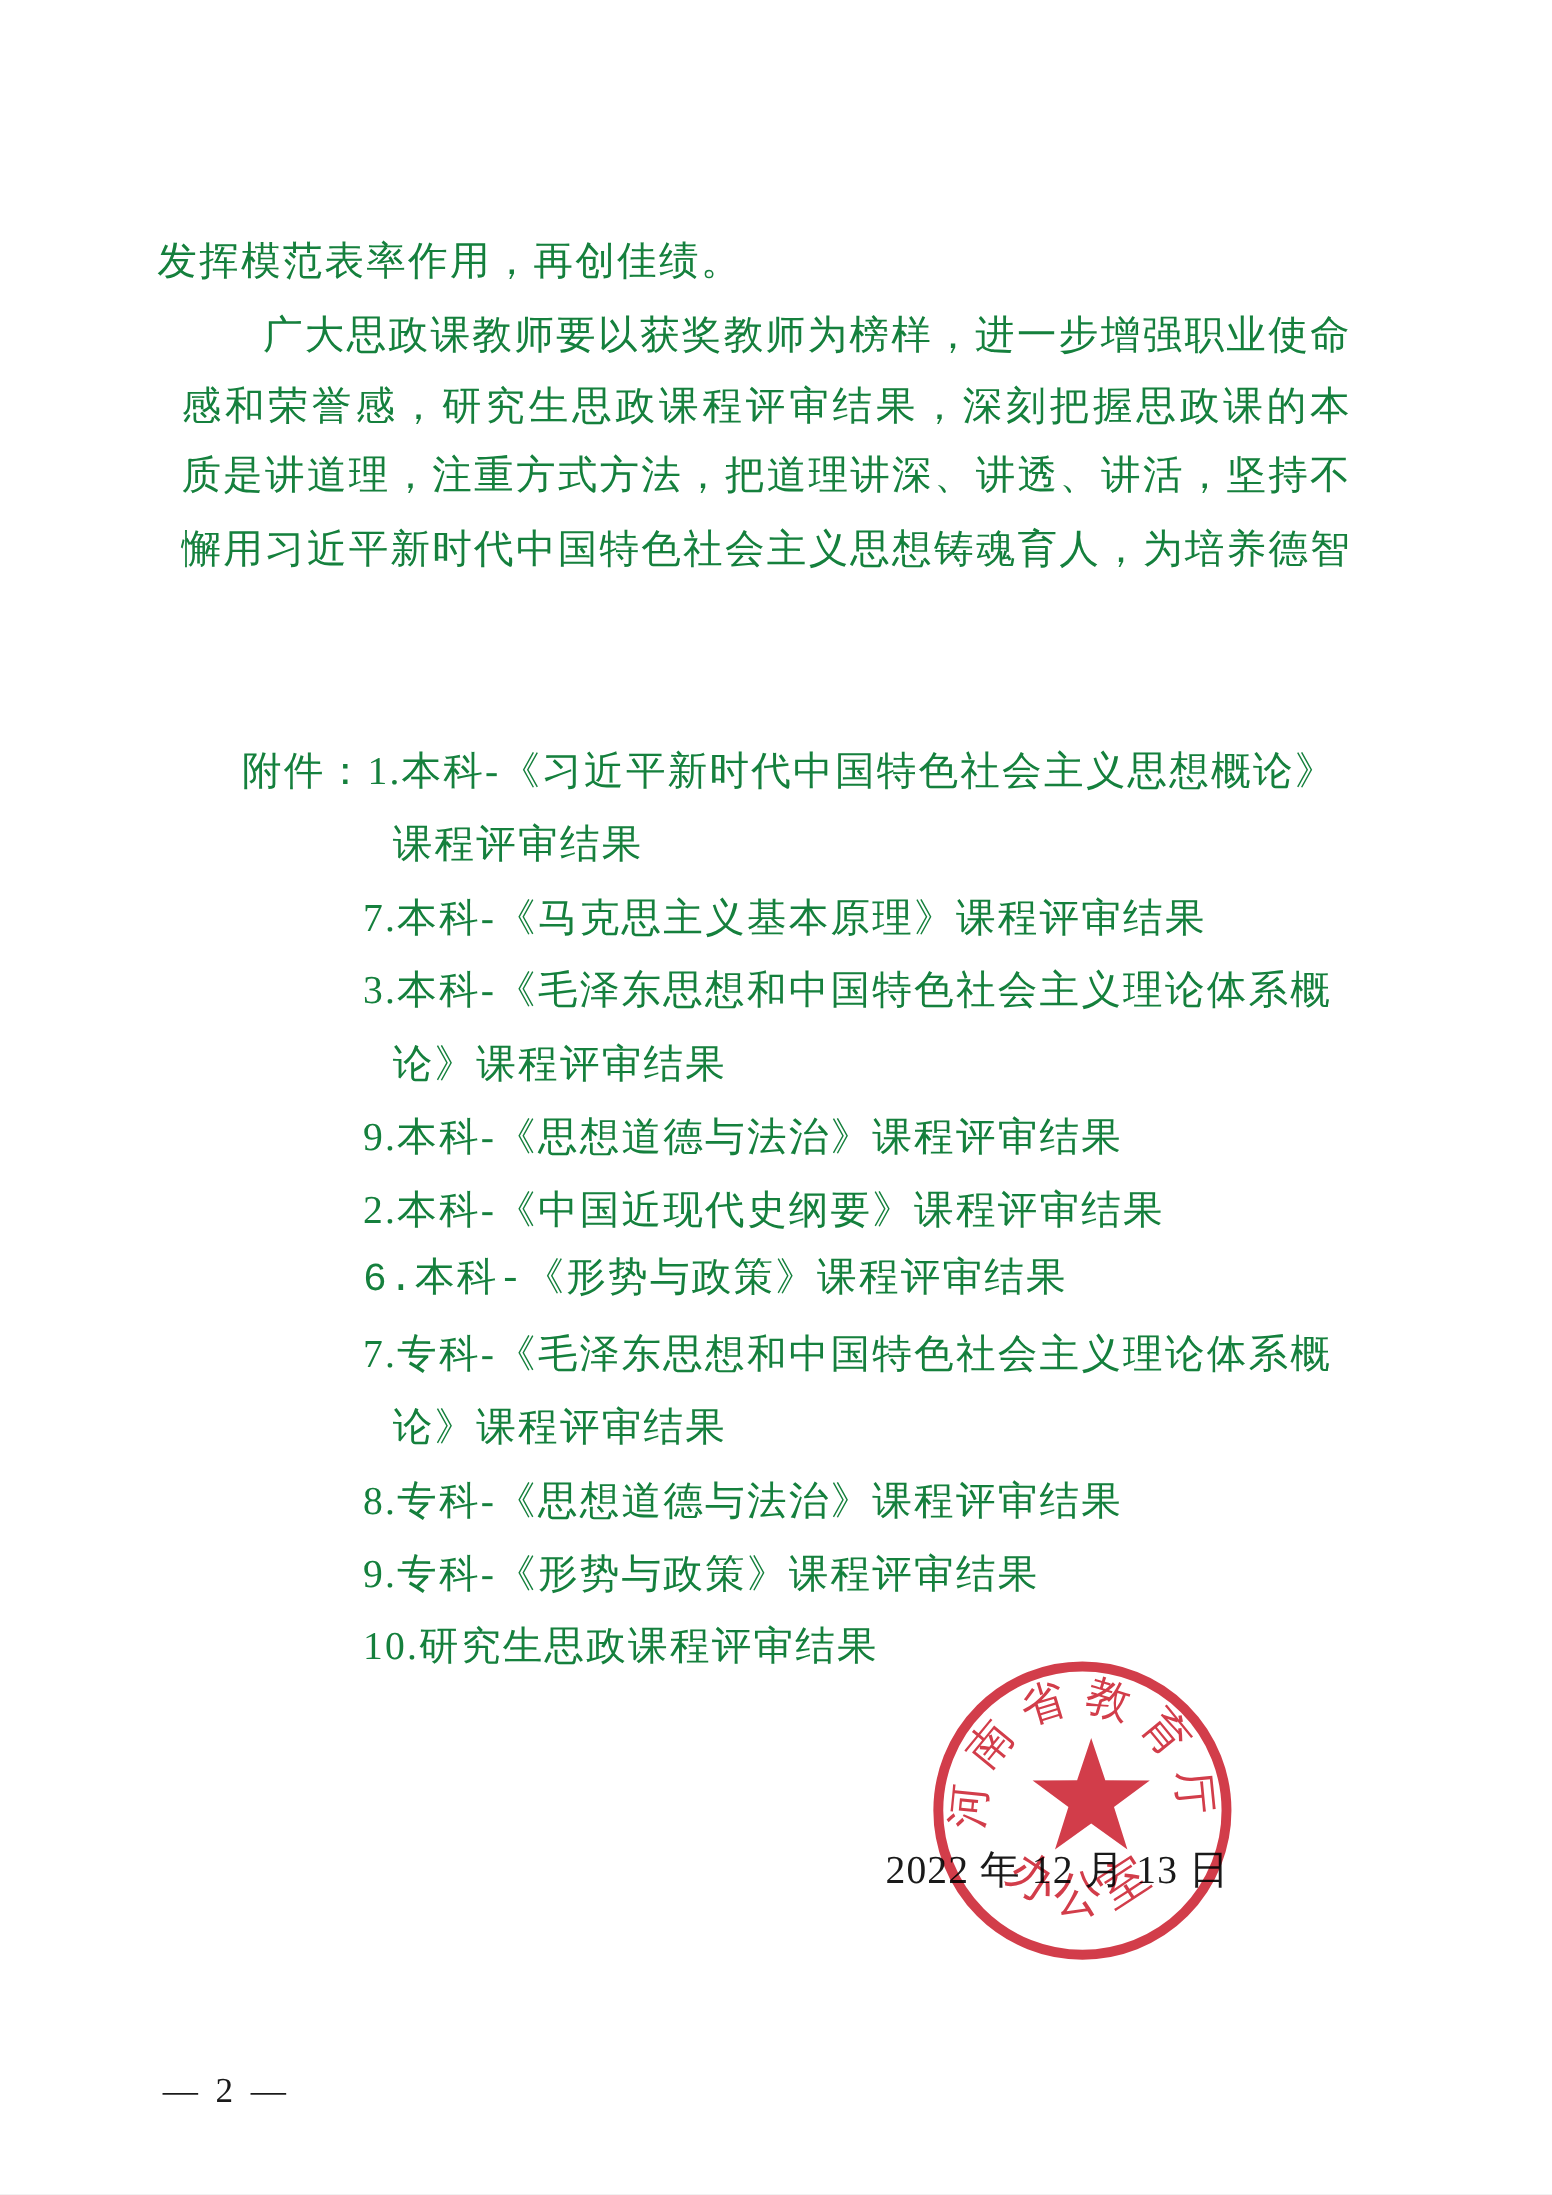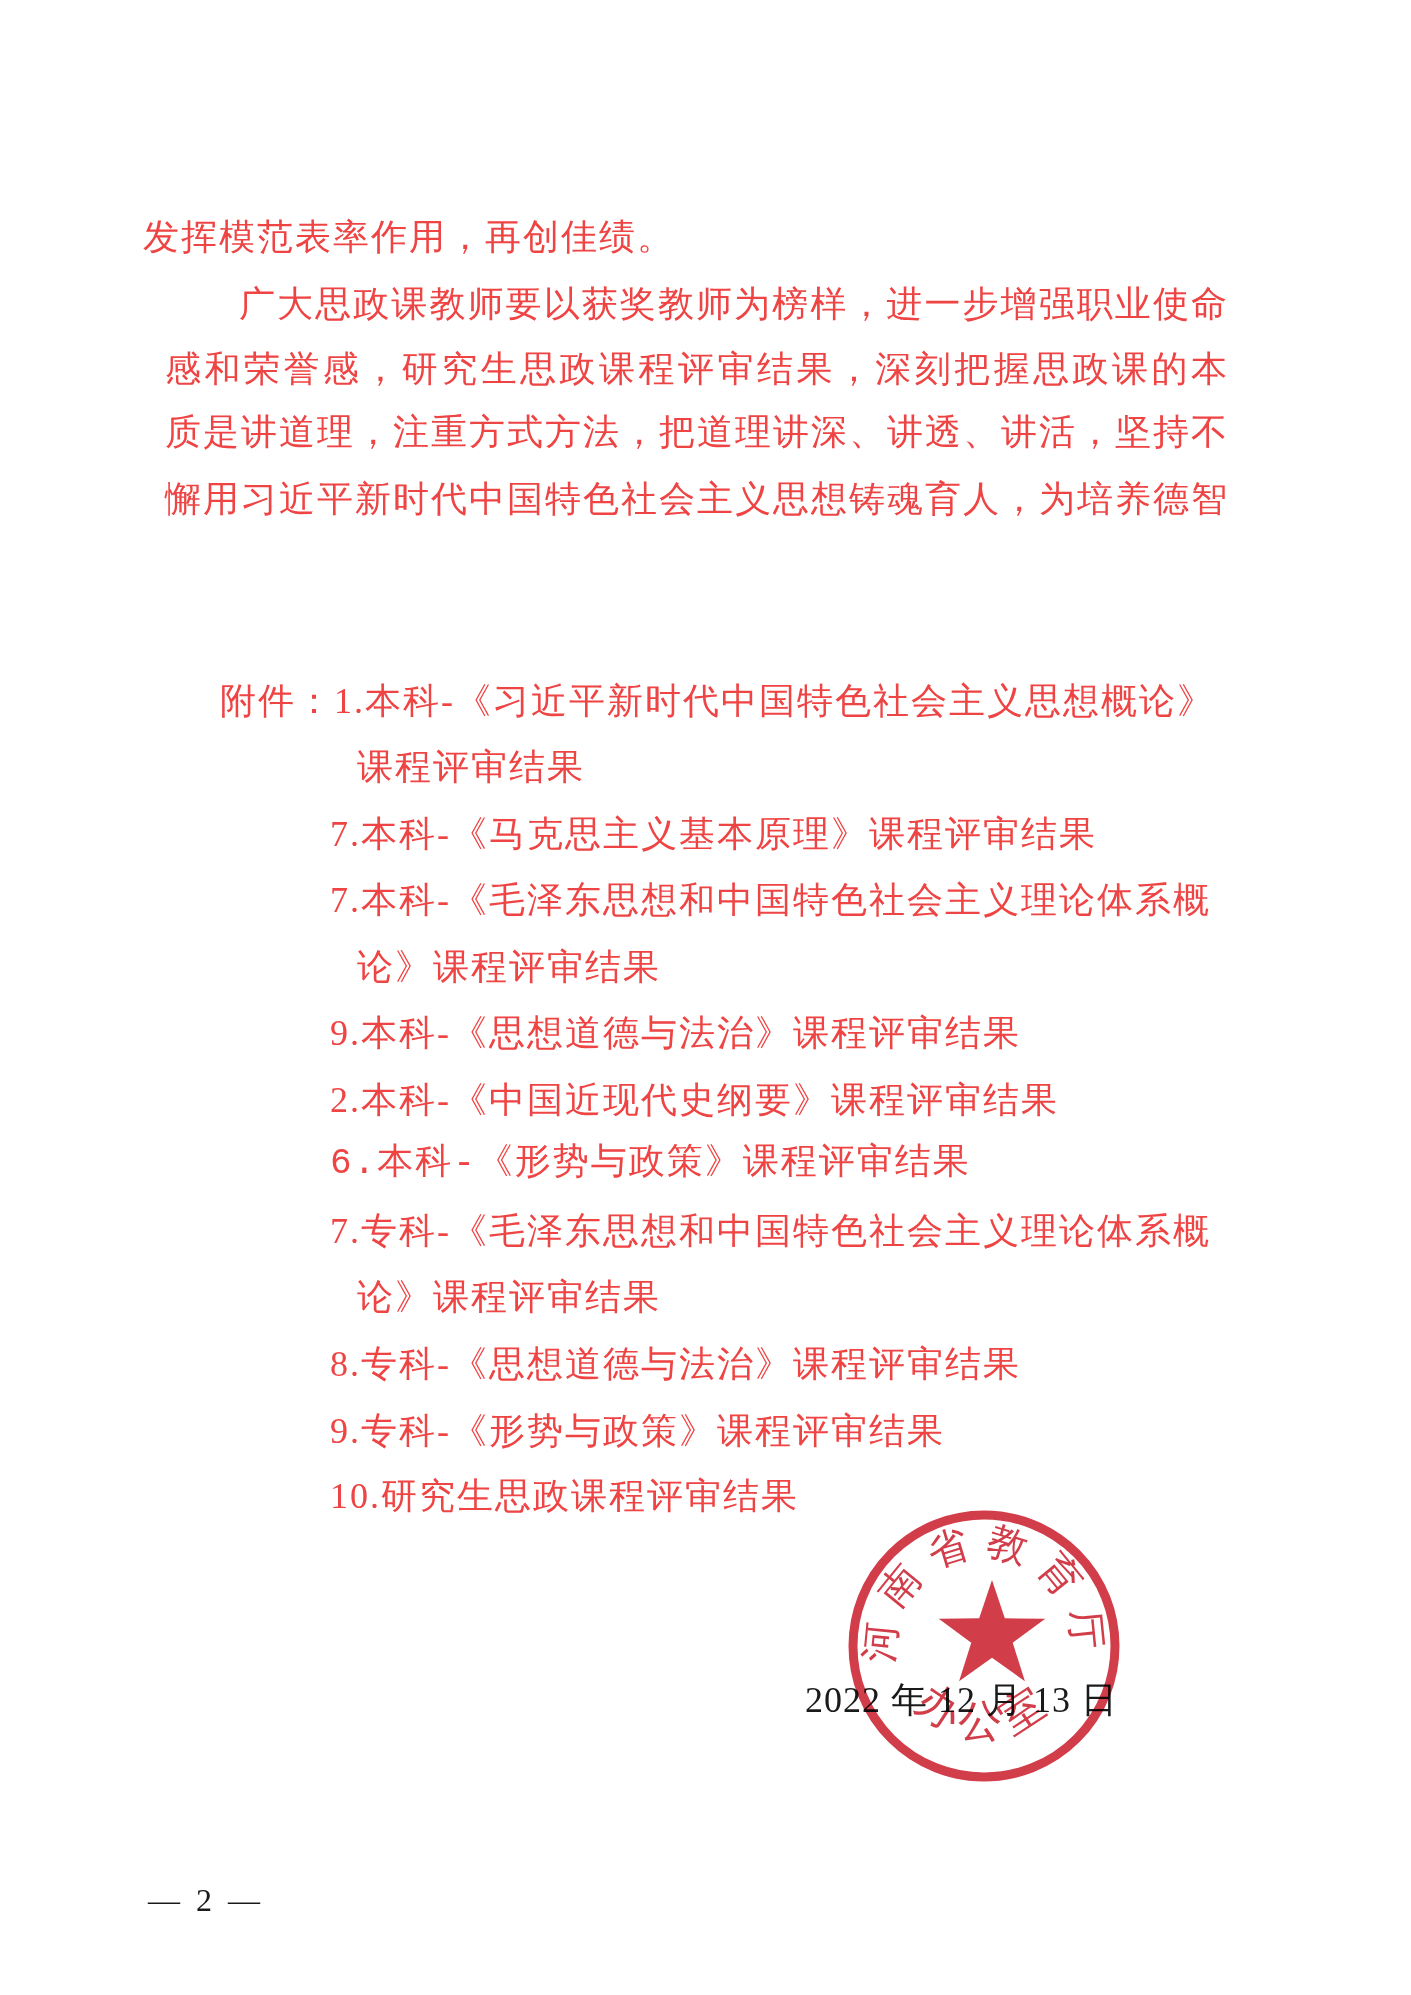--- a/index.html
+++ b/index.html
@@ -10,21 +10,21 @@
     overflow:hidden;
     font-family:"Liberation Serif","DejaVu Serif",serif;
     color:#1a1a1a;
   }
   .ln{
     position:absolute;
     font-size:36px;
     line-height:46px;
     letter-spacing:2px;
     white-space:pre;
-    color:#ef4444;
+    color:#15803d;
   }
   .jf{
     width:1064px;
     text-align:justify;
     text-align-last:justify;
     margin-left:22px;
   }
   .indent2{ text-indent:74px; }
   .att-first{ display:flex; }
   .date-line{
@@ -53,21 +53,21 @@
   <div class="ln jf indent2" style="left:143px;top:281px;">广大思政课教师要以获奖教师为榜样，进一步增强职业使命</div>
   <div class="ln jf" style="left:143px;top:346px;">感和荣誉感，研究生思政课程评审结果，深刻把握思政课的本</div>
   <div class="ln jf" style="left:143px;top:409px;">质是讲道理，注重方式方法，把道理讲深、讲透、讲活，坚持不</div>
   <div class="ln jf" style="left:143px;top:476px;">懈用习近平新时代中国特色社会主义思想铸魂育人，为培养德智</div>
 
   <div class="ln att-first" style="left:220px;top:678px;">
     <span>附件：</span><span>1.本科-《习近平新时代中国特色社会主义思想概论》</span>
   </div>
   <div class="ln" style="left:357px;top:744px;">课程评审结果</div>
   <div class="ln" style="left:330px;top:811px;">7.本科-《马克思主义基本原理》课程评审结果</div>
-  <div class="ln" style="left:330px;top:877px;">7.本科-《毛泽东思想和中国特色社会主义理论体系概</div>
+  <div class="ln" style="left:330px;top:877px;">3.本科-《毛泽东思想和中国特色社会主义理论体系概</div>
   <div class="ln" style="left:357px;top:944px;">论》课程评审结果</div>
   <div class="ln" style="left:330px;top:1010px;">9.本科-《思想道德与法治》课程评审结果</div>
   <div class="ln" style="left:330px;top:1077px;">2.本科-《中国近现代史纲要》课程评审结果</div>
   <div class="ln" style="left:330px;top:1141px;font-family:Liberation Mono, monospace;">6.本科-《形势与政策》课程评审结果</div>
   <div class="ln" style="left:330px;top:1208px;">7.专科-《毛泽东思想和中国特色社会主义理论体系概</div>
   <div class="ln" style="left:357px;top:1274px;">论》课程评审结果</div>
   <div class="ln" style="left:330px;top:1341px;">8.专科-《思想道德与法治》课程评审结果</div>
   <div class="ln" style="left:330px;top:1408px;">9.专科-《形势与政策》课程评审结果</div>
   <div class="ln" style="left:330px;top:1473px;">10.研究生思政课程评审结果</div>
 

